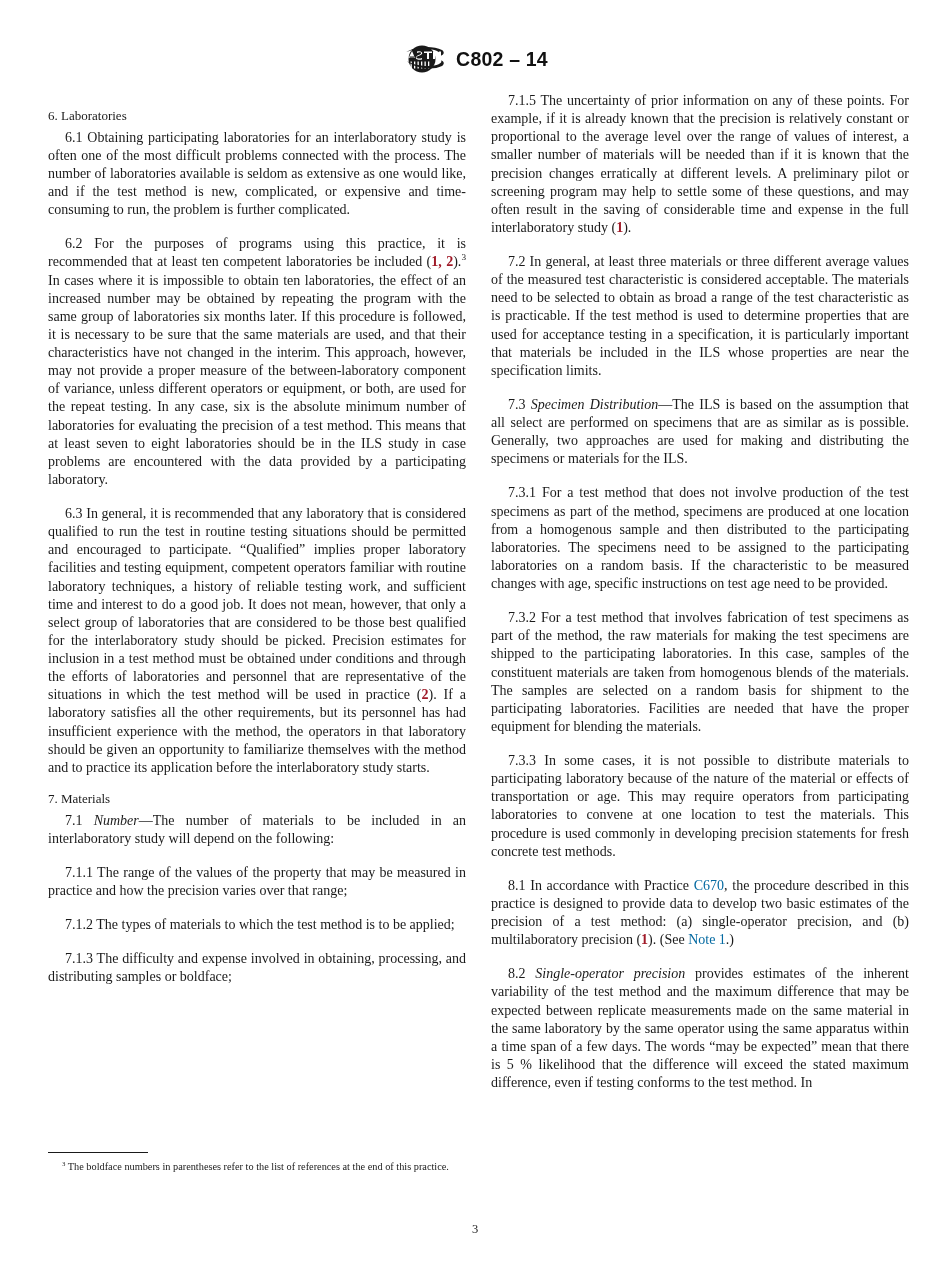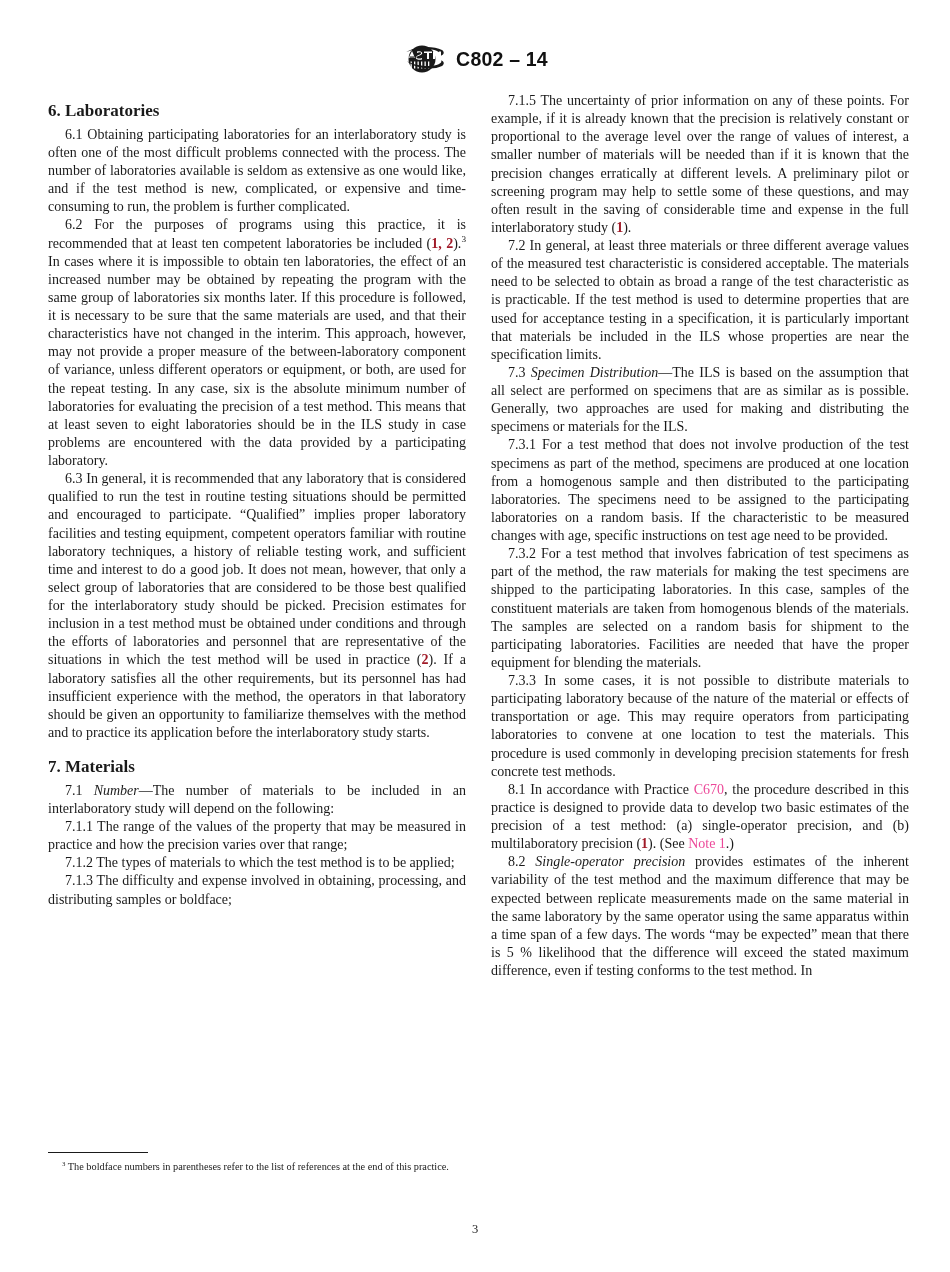--- a/index.html
+++ b/index.html
@@ -59,53 +59,53 @@
     gap: 25px;
   }
   .col {
     width: 418px;
     position: relative;
   }
   .col-right { }
 
   h2.sec-head {
     font-family: "Liberation Serif", "DejaVu Serif", serif;
-    font-weight: bold;
-    font-size: 17px;
+    font-weight: normal;
+    font-size: 13px;
     line-height: 1.28;
-    margin: 8px 0 4px 0;
+    margin: 16px 0 4px 0;
     padding: 0;
     text-indent: 0;
   }
   h2.sec-head.spaced-above {
     margin-top: 14px;
   }
   p.para {
     font-size: 14px;
     line-height: 1.295;
     margin: 0;
     padding: 0;
     text-align: justify;
     text-justify: inter-word;
     text-indent: 17px;
     hyphens: manual;
   }
   p.para + p.para {
-    margin-top: 0;
+    margin-top: 16px;
   }
   p.para.gap {
     margin-top: 11px;
   }
   .it { font-style: italic; }
   .ref {
     color: #a01a28;
     font-weight: bold;
   }
   .reflink {
-    color: #ec4899;
+    color: #0369a1;
     font-weight: normal;
   }
   sup.fn {
     font-size: 0.66em;
     vertical-align: super;
     line-height: 0;
   }
 
   
   .footnote-block {

